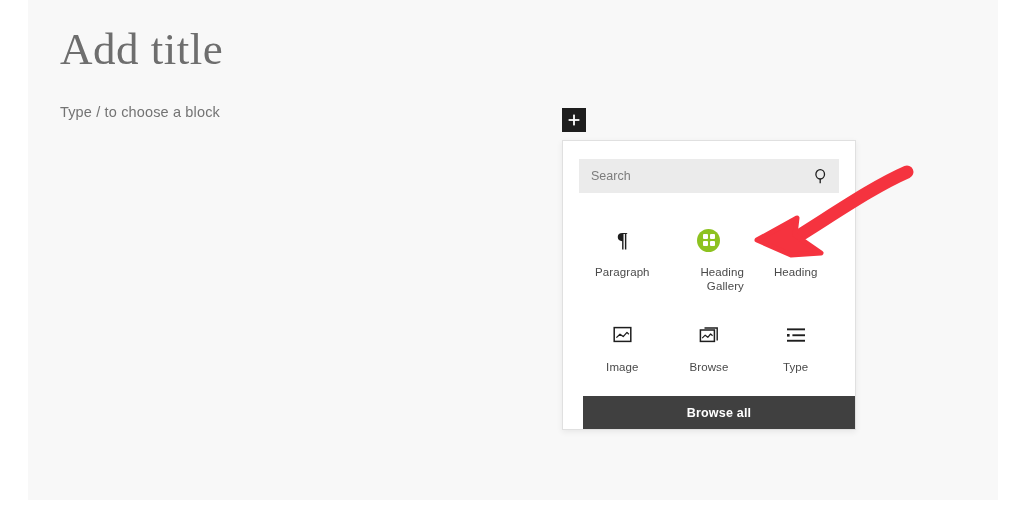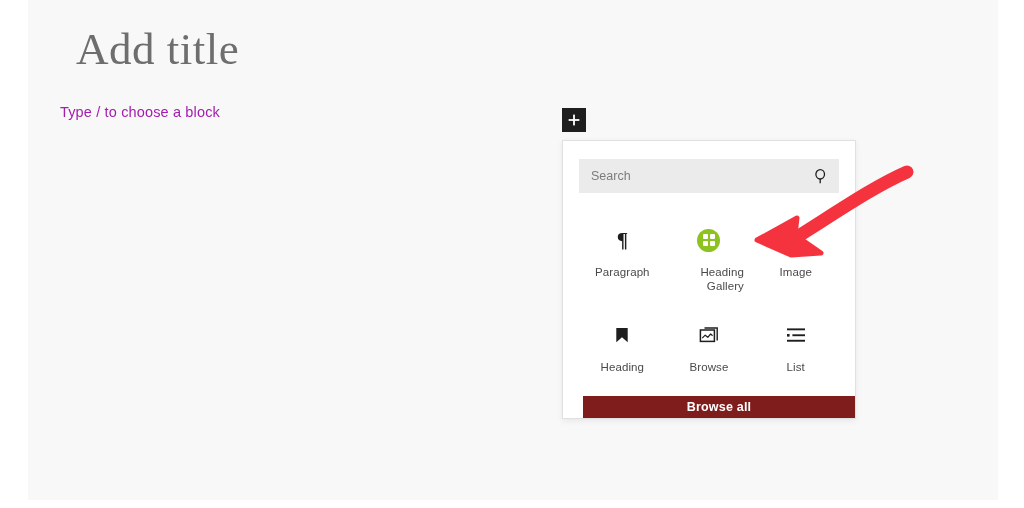--- a/index.html
+++ b/index.html
@@ -21,38 +21,38 @@
     left: 28px;
     top: 0px;
     width: 970px;
     height: 500px;
     background: #f8f8f8;
   }
 
   
   #post-title {
     position: absolute;
-    left: 76px;
+    left: 60px;
     top: 22px;
     font-family: "Liberation Serif", serif;
     font-size: 45px;
     line-height: 1.2;
     color: #6e6e6e;
     letter-spacing: 0.5px;
     font-weight: 400;
     white-space: nowrap;
   }
 
   
   #block-prompt {
     position: absolute;
     left: 60px;
     top: 104px;
     font-size: 14.5px;
-    color: #a21caf;
+    color: #737373;
     letter-spacing: 0.15px;
     white-space: nowrap;
   }
 
   
   #inserter-toggle {
     position: absolute;
     left: 562px;
     top: 108px;
     width: 24px;
@@ -172,22 +172,22 @@
   .ngg-dots i {
     display: block;
     width: 5px;
     height: 5px;
     background: #ffffff;
     border-radius: 1px;
   }
 
   
   .popover-footer {
-    background: #7f1d1d;
-    height: 22px;
+    background: #404040;
+    height: 33px;
     display: flex;
     align-items: center;
     justify-content: center;
     cursor: pointer;
     margin-left: 20px;
   }
   .footer-label {
     color: #ffffff;
     font-size: 12.5px;
     font-weight: 700;
@@ -254,35 +254,35 @@
                 <i></i>
                 <i></i>
               </span>
           </span>
         </span>
         <span class="block-label">Heading Gallery</span>
       </button>
 
       <button class="block-item">
         <span class="block-icon">
+          <svg width="20" height="20" viewBox="0 0 20 20" aria-hidden="true">
+            <path d="M4.3 3.0 H15.7 V17.2 L10 12.3 L4.3 17.2 Z" fill="#1e1e1e"></path>
+          </svg>
+        </span>
+        <span class="block-label">Heading</span>
+      </button>
+
+      <button class="block-item">
+        <span class="block-icon">
           <svg width="21" height="21" viewBox="0 0 21 21" aria-hidden="true">
             <rect x="2.2" y="3.6" width="16.6" height="13.8" fill="none" stroke="#1e1e1e" stroke-width="1.5"></rect>
             <polyline points="4.4,13.6 8.0,10.2 11.2,12.6 15.0,8.4 16.8,10.2" fill="none" stroke="#1e1e1e" stroke-width="1.3" stroke-linejoin="round"></polyline>
           </svg>
         </span>
         <span class="block-label">Image</span>
-      </button>
-
-      <button class="block-item">
-        <span class="block-icon">
-          <svg width="20" height="20" viewBox="0 0 20 20" aria-hidden="true">
-            <path d="M4.3 3.0 H15.7 V17.2 L10 12.3 L4.3 17.2 Z" fill="#1e1e1e"></path>
-          </svg>
-        </span>
-        <span class="block-label">Heading</span>
       </button>
 
       <button class="block-item">
         <span class="block-icon">
           <svg width="22" height="22" viewBox="0 0 22 22" aria-hidden="true">
             <path d="M6.5 4.0 H19.2 V16.4" fill="none" stroke="#1e1e1e" stroke-width="1.4"></path>
             <rect x="2.4" y="6.0" width="14.0" height="11.4" fill="none" stroke="#1e1e1e" stroke-width="1.5"></rect>
             <polyline points="4.2,14.2 7.2,11.2 9.8,13.3 12.6,10.0 14.6,11.8" fill="none" stroke="#1e1e1e" stroke-width="1.2" stroke-linejoin="round"></polyline>
           </svg>
         </span>
@@ -291,21 +291,21 @@
 
       <button class="block-item">
         <span class="block-icon">
           <svg width="22" height="18" viewBox="0 0 22 18" aria-hidden="true">
             <rect x="2.0" y="2.4" width="18.0" height="1.9" fill="#1e1e1e"></rect>
             <rect x="2.0" y="8.0" width="2.6" height="2.6" fill="#1e1e1e"></rect>
             <rect x="7.4" y="8.3" width="12.6" height="1.9" fill="#1e1e1e"></rect>
             <rect x="2.0" y="13.8" width="18.0" height="1.9" fill="#1e1e1e"></rect>
           </svg>
         </span>
-        <span class="block-label">List</span>
+        <span class="block-label">Type</span>
       </button>
 
     </div>
   </div>
 
   <div class="popover-footer">
     <span class="footer-label">Browse all</span>
   </div>
 </div>
 

